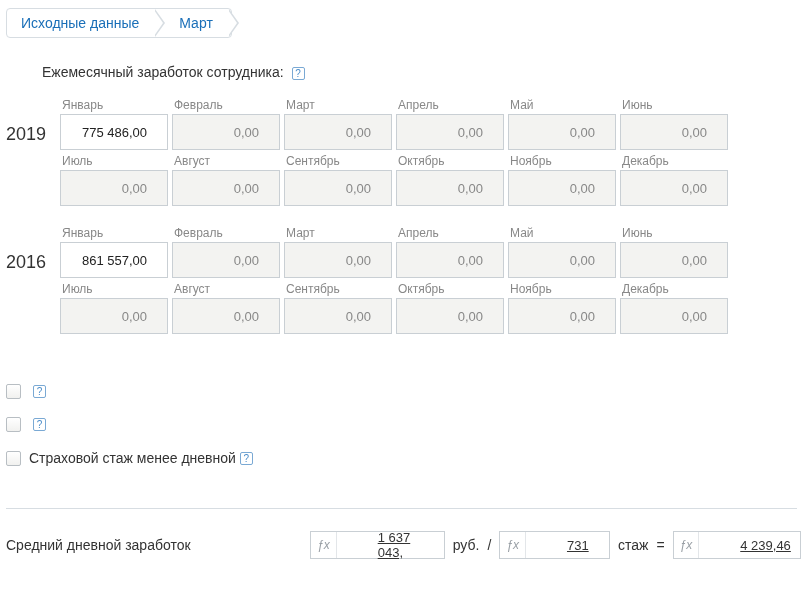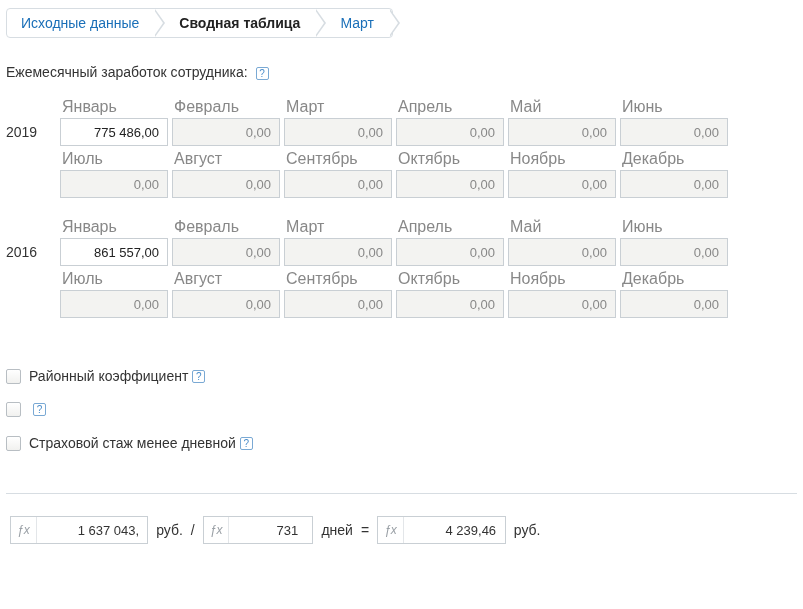--- a/index.html
+++ b/index.html
@@ -57,20 +57,21 @@
   .tabs-outline {
     border: 1px solid #d7dde2;
     border-radius: 4px;
     display: inline-flex;
     text-align: center;
   }
 
   .section-title {
     padding: 10px 6px 18px 6px;
     font-size: 14px;
+    margin-left: 36px;
   }
   .help {
     display: inline-block;
     width: 13px; height: 13px;
     border: 1px solid #7aa9d4;
     color: #4b8dca;
     font-size: 10px;
     line-height: 12px;
     text-align: center;
     border-radius: 2px;
@@ -79,42 +80,42 @@
     vertical-align: middle;
   }
 
   .year-block {
     display: flex;
     padding: 0 6px 20px 6px;
   }
   .year-label {
     width: 54px;
     padding-top: 26px;
-    font-size: 14px;
+    font-size: 18px;
   }
   .months-grid {
     display: grid;
     grid-template-columns: repeat(6, 108px);
     gap: 4px 4px;
     flex: 1;
   }
   .month-cell { }
   .month-label {
     color: #888;
-    font-size: 16px;
+    font-size: 12px;
     margin-bottom: 2px;
     padding-left: 2px;
   }
   .month-input {
     width: 100%;
-    height: 28px;
+    height: 36px;
     border: 1px solid #c9cfd4;
     background: #f3f3f1;
     text-align: right;
-    padding: 0 8px;
+    padding: 0 20px;
     font-size: 13px;
     color: #888;
   }
   .month-input.has-value {
     background: #fff;
     color: #222;
   }
 
   .options {
     padding: 30px 6px 10px 6px;
@@ -161,34 +162,34 @@
     font-style: italic;
     color: #9aa0a6;
     padding: 0 6px;
     border-right: 1px solid #e3e6e9;
     font-size: 12px;
     height: 100%;
     display: flex;
     align-items: center;
   }
   .formula-input .val {
-    text-align: center;
+    text-align: left;
     padding: 0 8px;
     min-width: 64px;
     font-size: 13px;
+    text-decoration: underline;
   }
   .unit { margin: 0 4px; font-size: 14px; }
 </style>
 </head>
 <body>
 
 <div class="tabs">
   <div class="tabs-outline">
     <div class="tab">Исходные данные</div>
-    <div class="tab active">Сводная таблица</div>
     <div class="tab">Март</div>
   </div>
 </div>
 
 <div class="section-title">
   <span>Ежемесячный заработок сотрудника:</span>
   <span class="help">?</span>
 </div>
 
 <div id="years-container">
@@ -224,47 +225,47 @@
         <div class="month-cell"><div class="month-label">Октябрь</div><input type="text" class="month-input" value="0,00" style=""></div>
         <div class="month-cell"><div class="month-label">Ноябрь</div><input type="text" class="month-input" value="0,00" style=""></div>
         <div class="month-cell"><div class="month-label">Декабрь</div><input type="text" class="month-input" value="0,00" style=""></div>
       </div>
     </div>
   </div>
 
 <div class="options">
   <div class="option-row">
     <div class="checkbox"></div>
-    <span class="option-label">Районный коэффициент</span>
     <span class="help">?</span>
   </div>
   <div class="option-row">
     <div class="checkbox"></div>
     <span class="help">?</span>
   </div>
   <div class="option-row">
     <div class="checkbox"></div>
     <span class="option-label">Страховой стаж менее дневной</span>
     <span class="help">?</span>
   </div>
 </div>
 
 <div class="divider"></div>
 
 <div class="summary">
+  <div class="summary-label">Средний дневной заработок</div>
   <div class="formula-input">
     <span class="fx">ƒx</span>
     <span class="val" style="min-width:74px">1 637 043,</span>
   </div>
   <span class="unit">руб.</span>
   <span class="unit">/</span>
   <div class="formula-input">
     <span class="fx">ƒx</span>
     <span class="val" style="min-width:50px">731</span>
   </div>
-  <span class="unit">дней</span>
+  <span class="unit">стаж</span>
   <span class="unit">=</span>
   <div class="formula-input">
     <span class="fx">ƒx</span>
     <span class="val" style="min-width:68px">4 239,46</span>
   </div>
   <span class="unit">руб.</span>
 </div>
 
 </body></html>

